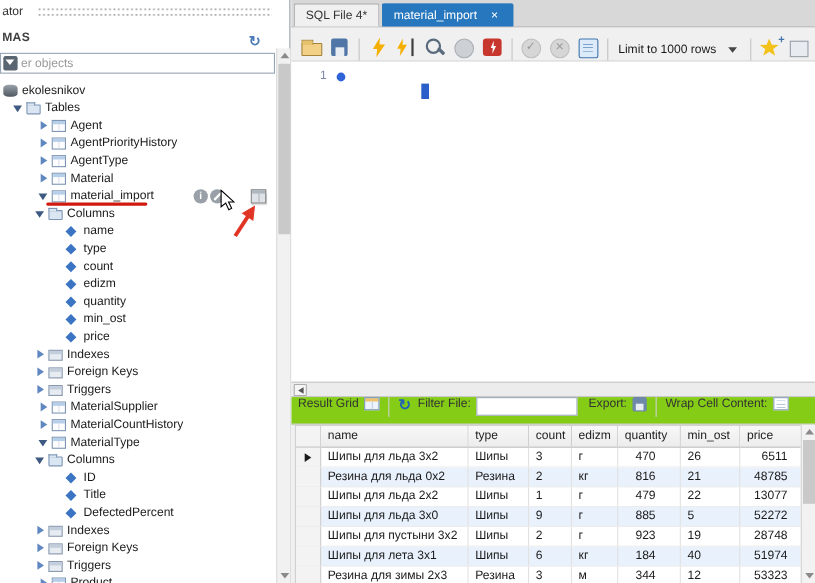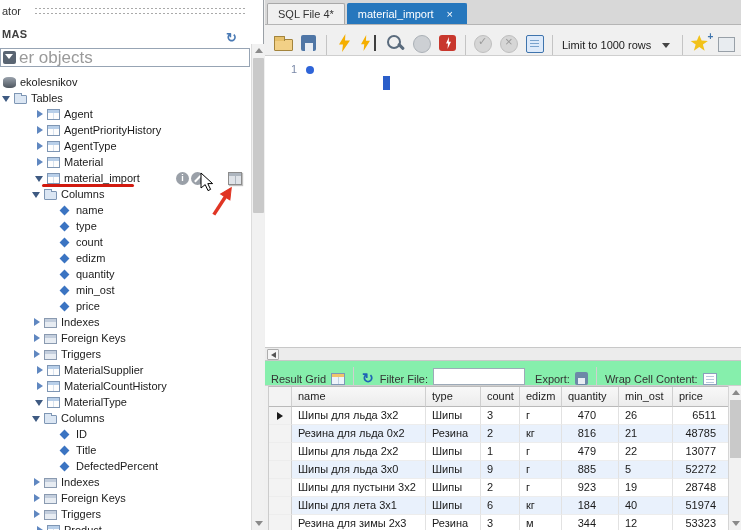--- a/index.html
+++ b/index.html
@@ -12,27 +12,27 @@
   .nav-title{position:relative;height:22px}
   .nav-title .ttl{position:absolute;left:2px;top:5px;color:#333}
   .dots{position:absolute;left:34px;right:16px;top:6px;height:10px;
         background:radial-gradient(circle,#a9a9a9 0.8px,transparent 1px);background-size:4px 5px}
   .schemas-bar{position:relative;height:24px;line-height:24px}
   .schemas-bar .sec{font-weight:bold;color:#3f3f3f;padding-left:2px;letter-spacing:.3px}
   .nav-refresh{position:absolute;right:26px;top:4px;color:#4a7ab5;font-size:13px;font-weight:bold;cursor:default}
   .filter-box{position:absolute;left:0;top:48px;width:250px;height:19px;border:1px solid #97a4b4;background:#fff;display:flex;align-items:center}
   .filter-ic{width:13px;height:13px;margin:0 3px 0 2px;background:#5a6572;border-radius:2px;position:relative}
   .filter-ic::before{content:"";position:absolute;left:2px;top:3px;border-left:4px solid transparent;border-right:4px solid transparent;border-top:5px solid #fff}
-  .filter-input{border:none;outline:none;flex:1;font-family:"Liberation Sans",sans-serif;font-size:17px;color:#333;background:transparent}
+  .filter-input{border:none;outline:none;flex:1;font-family:"Liberation Sans",sans-serif;font-size:11px;color:#333;background:transparent}
   .filter-input::placeholder{color:#9a9a9a}
 
   .tree{position:absolute;left:0;top:74px;width:250px;bottom:0;overflow:hidden}
   .trow{height:16px;display:flex;align-items:center;white-space:nowrap}
   .lvl0{margin-left:-9px}
-  .lvl1{padding-left:2px}
+  .lvl1{padding-left:12px}
   .lvl2{padding-left:35px}
   .lvl3{padding-left:32px}
   .lvl4{padding-left:47px}
   .exp{width:11px;height:11px;flex:0 0 11px;position:relative}
   .exp.closed::before{content:"";position:absolute;left:2px;top:1px;border-left:6px solid #5f87c0;border-top:4px solid transparent;border-bottom:4px solid transparent}
   .exp.open::before{content:"";position:absolute;left:0;top:3px;border-top:6px solid #3e5a82;border-left:4px solid transparent;border-right:4px solid transparent}
   .tic{width:13px;height:12px;flex:0 0 13px;margin:0 3px 0 1px;position:relative}
   .ic-schema{height:11px;background:linear-gradient(180deg,#9aa2ac,#4e565f);border-radius:5px/3px}
   .ic-tables-folder,.ic-columns-folder{height:9px;margin-top:3px;background:#dbe6f3;border:1px solid #7e96b4;border-radius:1px}
   .ic-tables-folder::before,.ic-columns-folder::before{content:"";position:absolute;left:-1px;top:-3px;width:6px;height:2px;background:#dbe6f3;border:1px solid #7e96b4;border-bottom:none}
@@ -104,21 +104,21 @@
   .stmt-dot{position:absolute;left:41px;top:10px;width:8px;height:8px;border-radius:50%;background:#2e64d8}
   .code-line{position:absolute;left:60px;top:6px;font-family:"DejaVu Sans Mono",monospace;font-size:12px;white-space:pre}
   .caret{display:inline-block;width:7px;height:14px;background:#2a5ec9;vertical-align:text-bottom}
   .seg.kw{color:#1b43c8}
   .seg.id{color:#404040}
 
   .splitter{position:absolute;left:0;right:0;top:347px;height:14px;background:#ececec;border-top:1px solid #c8c8c8;border-bottom:1px solid #c8c8c8}
   .back-btn{position:absolute;left:2px;top:1px;width:12px;height:11px;background:#f5f5f5;border:1px solid #adadad;border-radius:1px}
   .back-btn::before{content:"";position:absolute;left:3px;top:2px;border-right:5px solid #555;border-top:3px solid transparent;border-bottom:3px solid transparent}
 
-  .rtoolbar{position:absolute;left:0;right:0;top:361px;height:25px;background:#86efac;border-bottom:1px solid #cfcfcf;display:flex;align-items:flex-end;padding-left:6px}
+  .rtoolbar{position:absolute;left:0;right:0;top:361px;height:25px;background:#84cc16;border-bottom:1px solid #cfcfcf;display:flex;align-items:flex-start;padding-left:6px}
   .rlabel{color:#333;margin-right:5px;flex:0 0 auto}
   .ric{position:relative;flex:0 0 auto;margin-right:6px}
   .ic-grid-small{width:14px;height:12px;border:1px solid #7d97b5;background:linear-gradient(#f0c46a,#f0c46a) 0 0/100% 3px no-repeat,#eef4fb}
   .ic-grid-small::after{content:"";position:absolute;left:6px;top:3px;bottom:0;width:1px;background:#c3d2e4}
   .ic-refresh{color:#1f64b5;font-size:14px;font-weight:bold;line-height:14px}
   .ic-refresh::before{content:"↻"}
   .rfilter{width:92px;height:17px;border:1px solid #9daab8;margin-right:10px;font-size:11px;padding:0 3px;outline:none;flex:0 0 auto}
   .ic-export{width:13px;height:13px;background:#6d88a8;border-radius:2px}
   .ic-export::after{content:"";position:absolute;left:3px;top:6px;width:7px;height:6px;background:#e8edf4}
   .ic-wrap{width:14px;height:12px;border:1px solid #8aa0bc;background:#fff}

